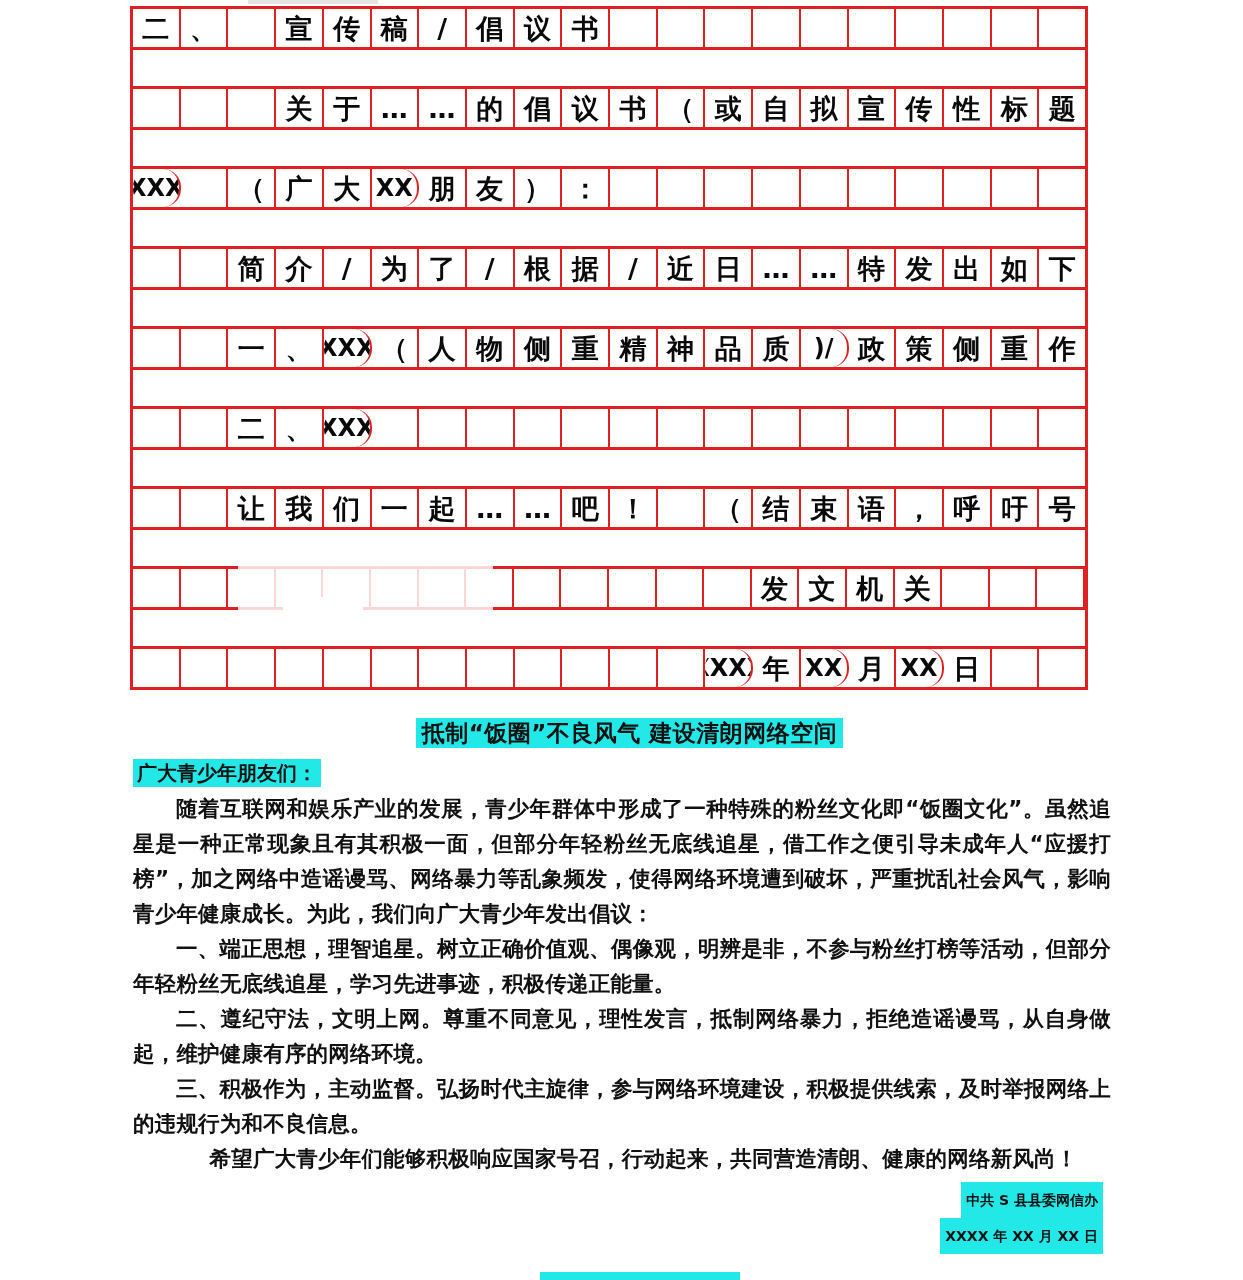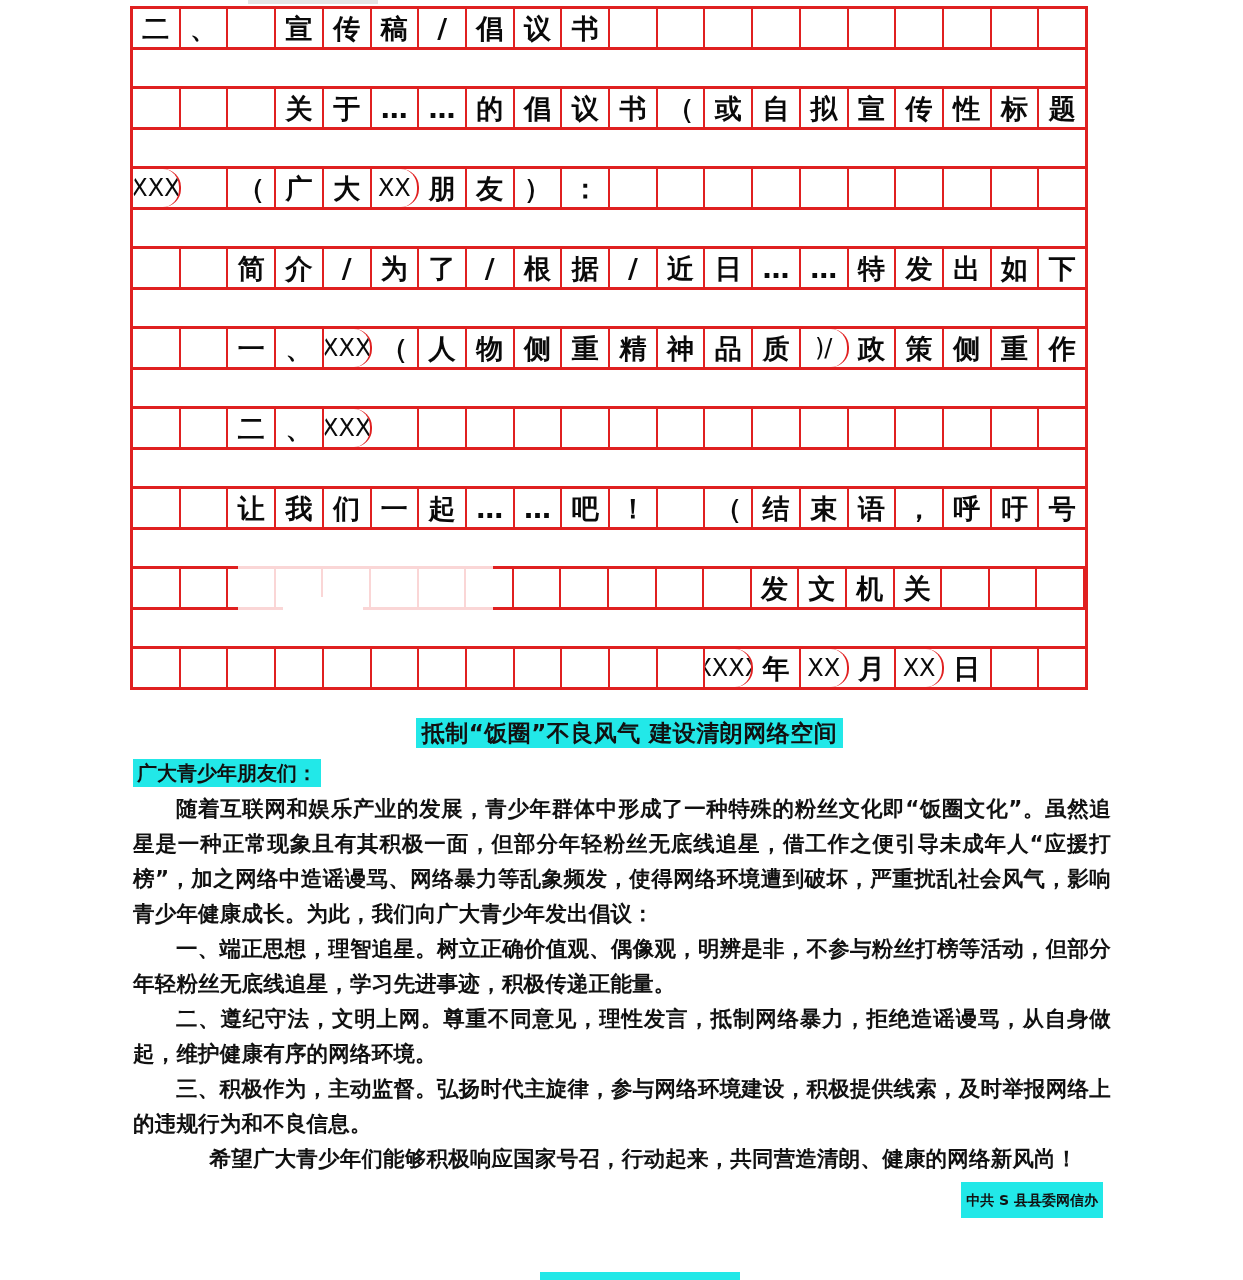--- a/index.html
+++ b/index.html
@@ -55,21 +55,21 @@
     letter-spacing: 0;
     color: #0a0a0a;
     overflow: hidden;
     white-space: nowrap;
   }
   .grid-row.boxes .cell:last-child {
     border-right: none;
   }
   .grid-row.boxes .cell.narrow-latin {
     font-size: 24px;
-    font-weight: 400;
+    font-weight: 700;
     border-radius: 18px;
   }
   
   .erase-patch {
     position: absolute;
     left: 105px;
     top: -4px;
     width: 255px;
     height: 52px;
     background: #ffffff;
@@ -395,17 +395,18 @@
   </div>
 
   <p class="body-para">随着互联网和娱乐产业的发展，青少年群体中形成了一种特殊的粉丝文化即“饭圈文化”。虽然追星是一种正常现象且有其积极一面，但部分年轻粉丝无底线追星，借工作之便引导未成年人“应援打榜”，加之网络中造谣谩骂、网络暴力等乱象频发，使得网络环境遭到破坏，严重扰乱社会风气，影响青少年健康成长。为此，我们向广大青少年发出倡议：</p>
   <p class="body-para">一、端正思想，理智追星。树立正确价值观、偶像观，明辨是非，不参与粉丝打榜等活动，但部分年轻粉丝无底线追星，学习先进事迹，积极传递正能量。</p>
   <p class="body-para">二、遵纪守法，文明上网。尊重不同意见，理性发言，抵制网络暴力，拒绝造谣谩骂，从自身做起，维护健康有序的网络环境。</p>
   <p class="body-para">三、积极作为，主动监督。弘扬时代主旋律，参与网络环境建设，积极提供线索，及时举报网络上的违规行为和不良信息。</p>
   <p class="body-para last">希望广大青少年们能够积极响应国家号召，行动起来，共同营造清朗、健康的网络新风尚！</p>
 
   <div id="signature">
     <div><span class="hl">中共 S 县县委网信办</span></div>
+    <div><span class="hl">XXXX 年 XX 月 XX 日</span></div>
   </div>
 
 </div>
 
 <div id="bottom-strip"></div>
 
 </body></html>

